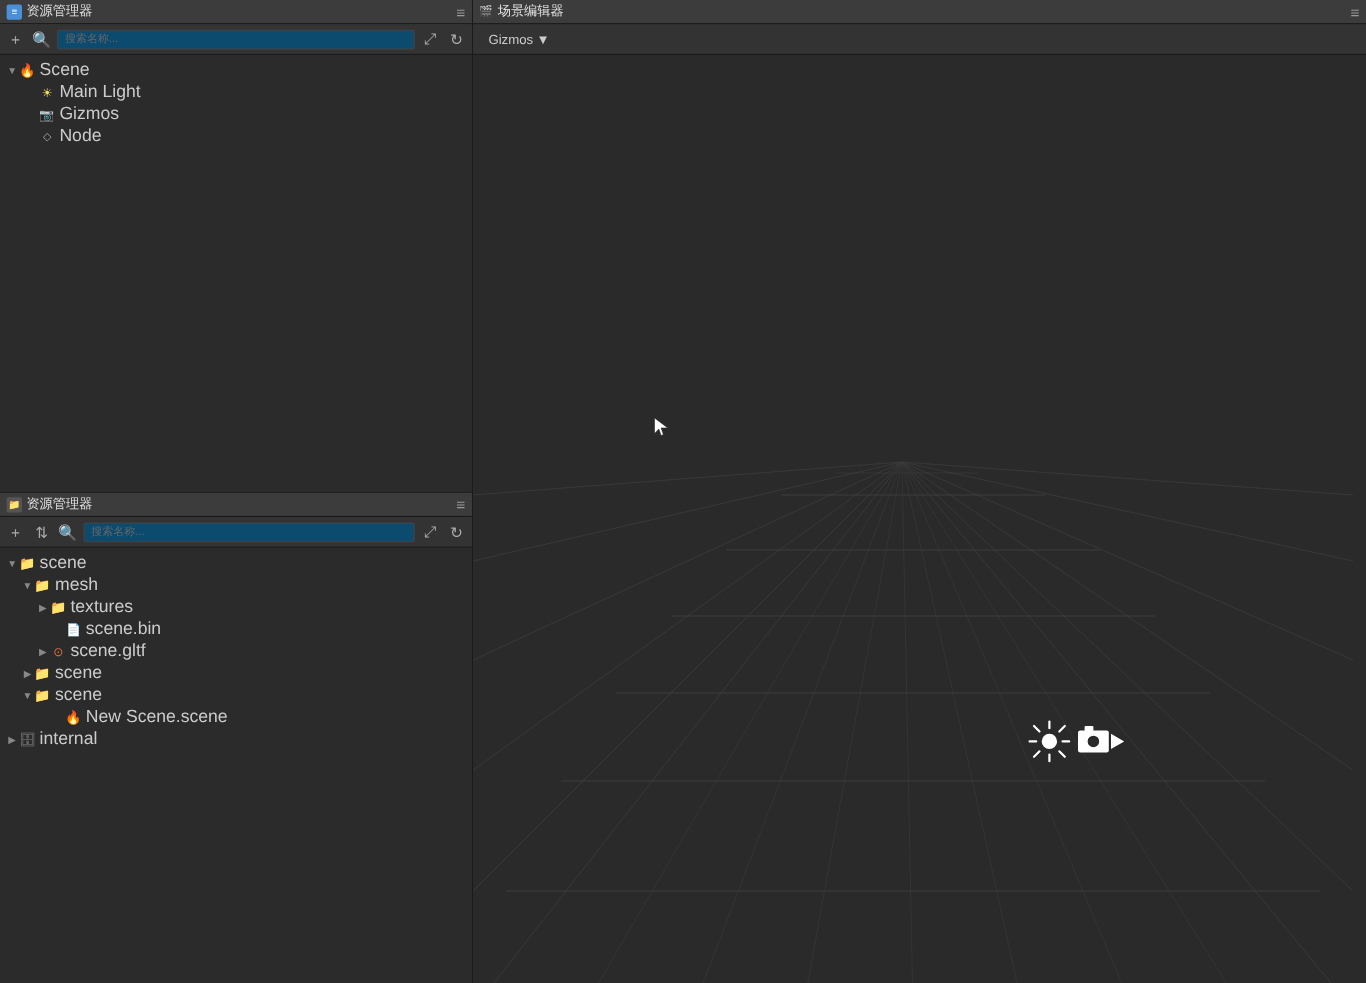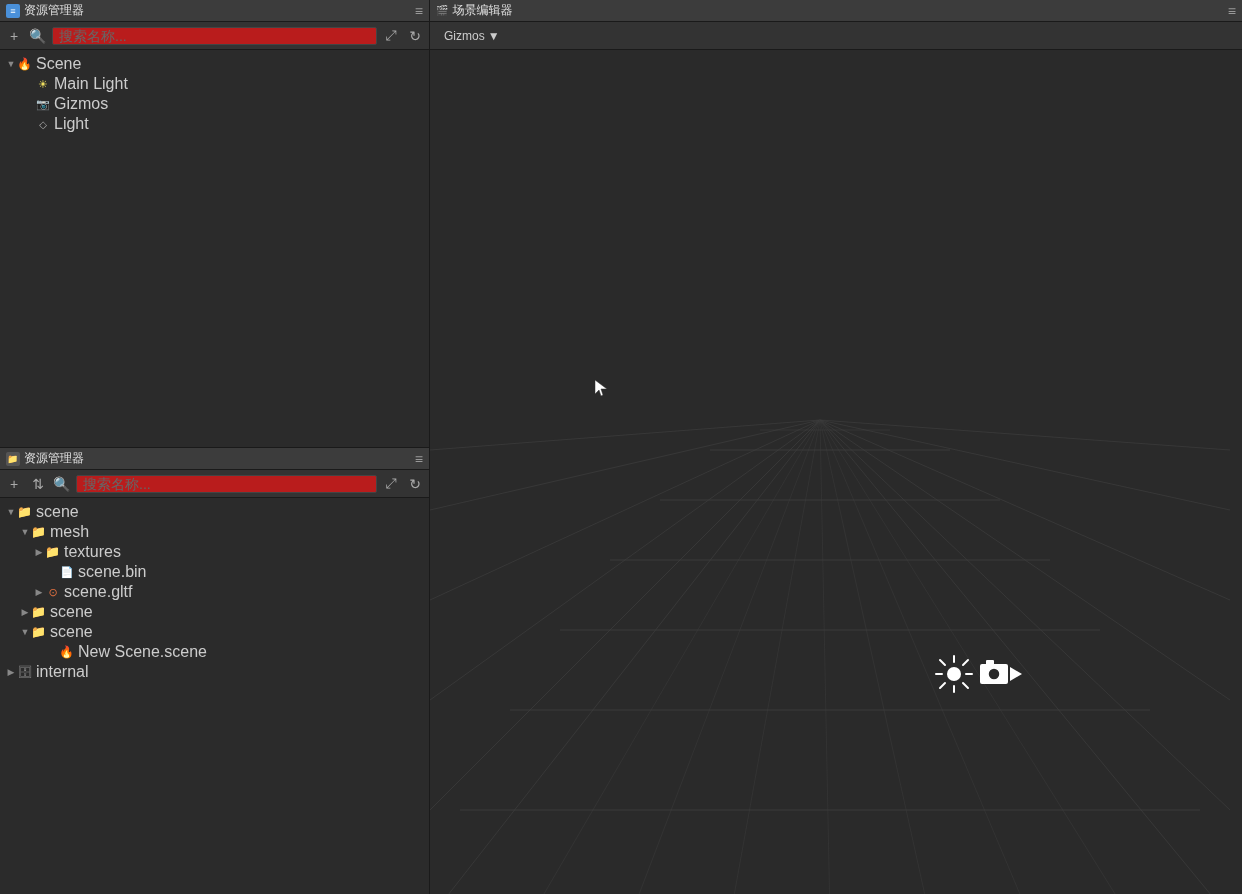--- a/index.html
+++ b/index.html
@@ -87,26 +87,26 @@
       justify-content: center;
       cursor: pointer;
       color: #aaa;
       font-size: 14px;
       border-radius: 2px;
     }
 
     .search-input {
       flex: 1;
       height: 18px;
-      background: #b91c1c;
+      background: #0c4a6e;
       border: 1px solid #444;
       border-radius: 2px;
       padding: 0 6px;
       color: #ccc;
-      font-size: 14px;
+      font-size: 10px;
       outline: none;
     }
 
     .search-input::placeholder {
       color: #666;
     }
 
     .panel-content {
       flex: 1;
       overflow-y: auto;
@@ -333,21 +333,21 @@
 
       <div class="tree-item" style="padding-left:22px;">
         <span class="tree-arrow empty"></span>
         <span class="tree-icon icon-camera">📷</span>
         <span class="tree-label">Gizmos</span>
       </div>
 
       <div class="tree-item" style="padding-left:22px;">
         <span class="tree-arrow empty"></span>
         <span class="tree-icon icon-node">◇</span>
-        <span class="tree-label">Light</span>
+        <span class="tree-label">Node</span>
       </div>
     </div>
   </div>
 
   <div class="assets-panel">
     <div class="panel-header">
       <div class="panel-header-title">
         <div class="panel-header-icon" style="background:#555;">📁</div>
         <span>资源管理器</span>
       </div>

